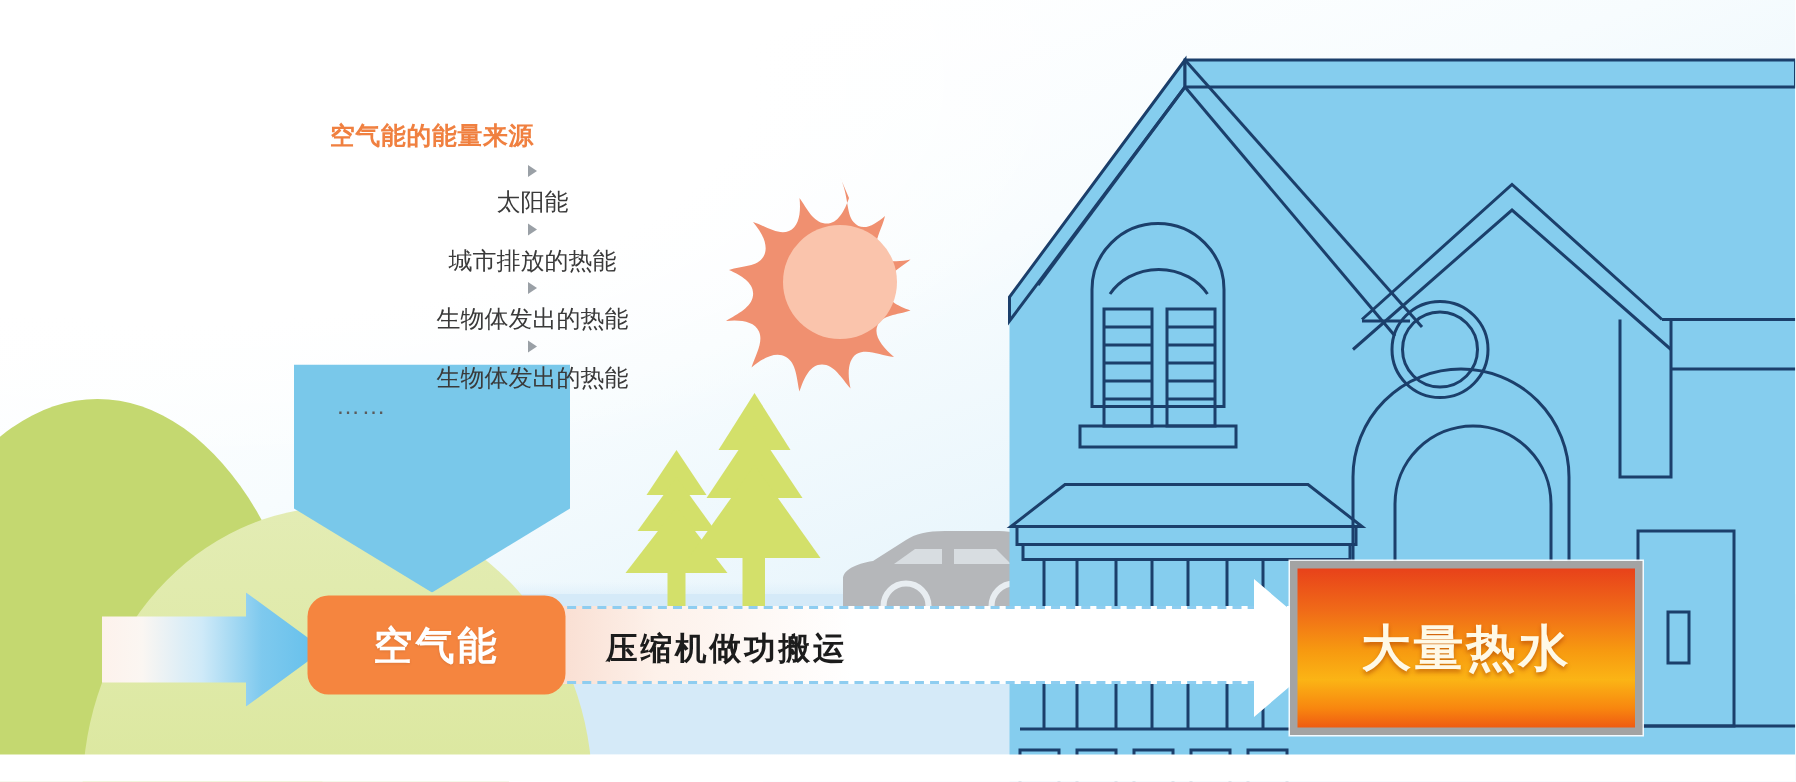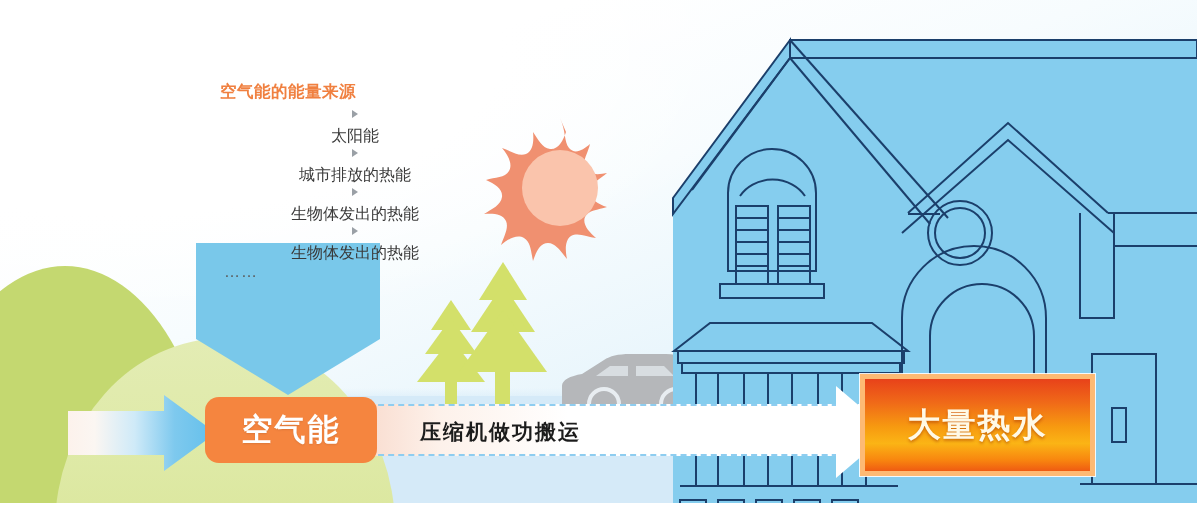--- a/index.html
+++ b/index.html
@@ -100,43 +100,43 @@
   .left-arrow{position:absolute;left:68px;top:395px;}
   .left-arrow svg{display:block;}
 
   
   .orange-box{
     position:absolute;left:205px;top:397px;width:172px;height:66px;
     background:#f5853f;border-radius:14px;
     display:flex;align-items:center;justify-content:center;
   }
   .orange-box span{
-    color:#ffffff;font-weight:bold;font-size:31px;letter-spacing:2px;
+    color:#ffffff;font-weight:bold;font-size:26px;letter-spacing:2px;
     text-shadow:0 1px 2px rgba(0,0,0,.10);
   }
 
   
   .band{
     position:absolute;left:368px;top:404px;width:500px;height:52px;
     background:linear-gradient(90deg,#f9ddd0 0%,#fdf1ea 14%,#ffffff 40%,#ffffff 100%);
     border-top:2px dashed #8ecdf0;border-bottom:2px dashed #8ecdf0;
     box-sizing:border-box;
   }
   .band-label{
-    position:absolute;left:420px;top:418px;width:300px;
+    position:absolute;left:404px;top:418px;width:300px;
     font-size:21px;font-weight:bold;color:#1c1c1c;letter-spacing:2px;
     white-space:nowrap;
   }
   .white-arrow{position:absolute;left:740px;top:386px;}
   .white-arrow svg{display:block;}
 
   
   .hot-box-outer{
-    position:absolute;left:860px;top:374px;width:235px;height:102px;
-    background:#fdba74;padding:5px;box-sizing:border-box;
+    position:absolute;left:860px;top:374px;width:235px;height:116px;
+    background:#a3a3a3;padding:5px;box-sizing:border-box;
     box-shadow:0 0 0 1px rgba(255,255,255,.9);
   }
   .hot-box{
     width:100%;height:100%;
     background:linear-gradient(180deg,#e8421a 0%,#f06a18 26%,#f79a10 52%,#fbb415 70%,#f8860f 88%,#ef5b12 100%);
     display:flex;align-items:center;justify-content:center;
   }
   .hot-box span{
     color:#fff9e6;font-weight:bold;font-size:33px;letter-spacing:2px;
     text-shadow:0 2px 3px rgba(150,40,0,.45);

